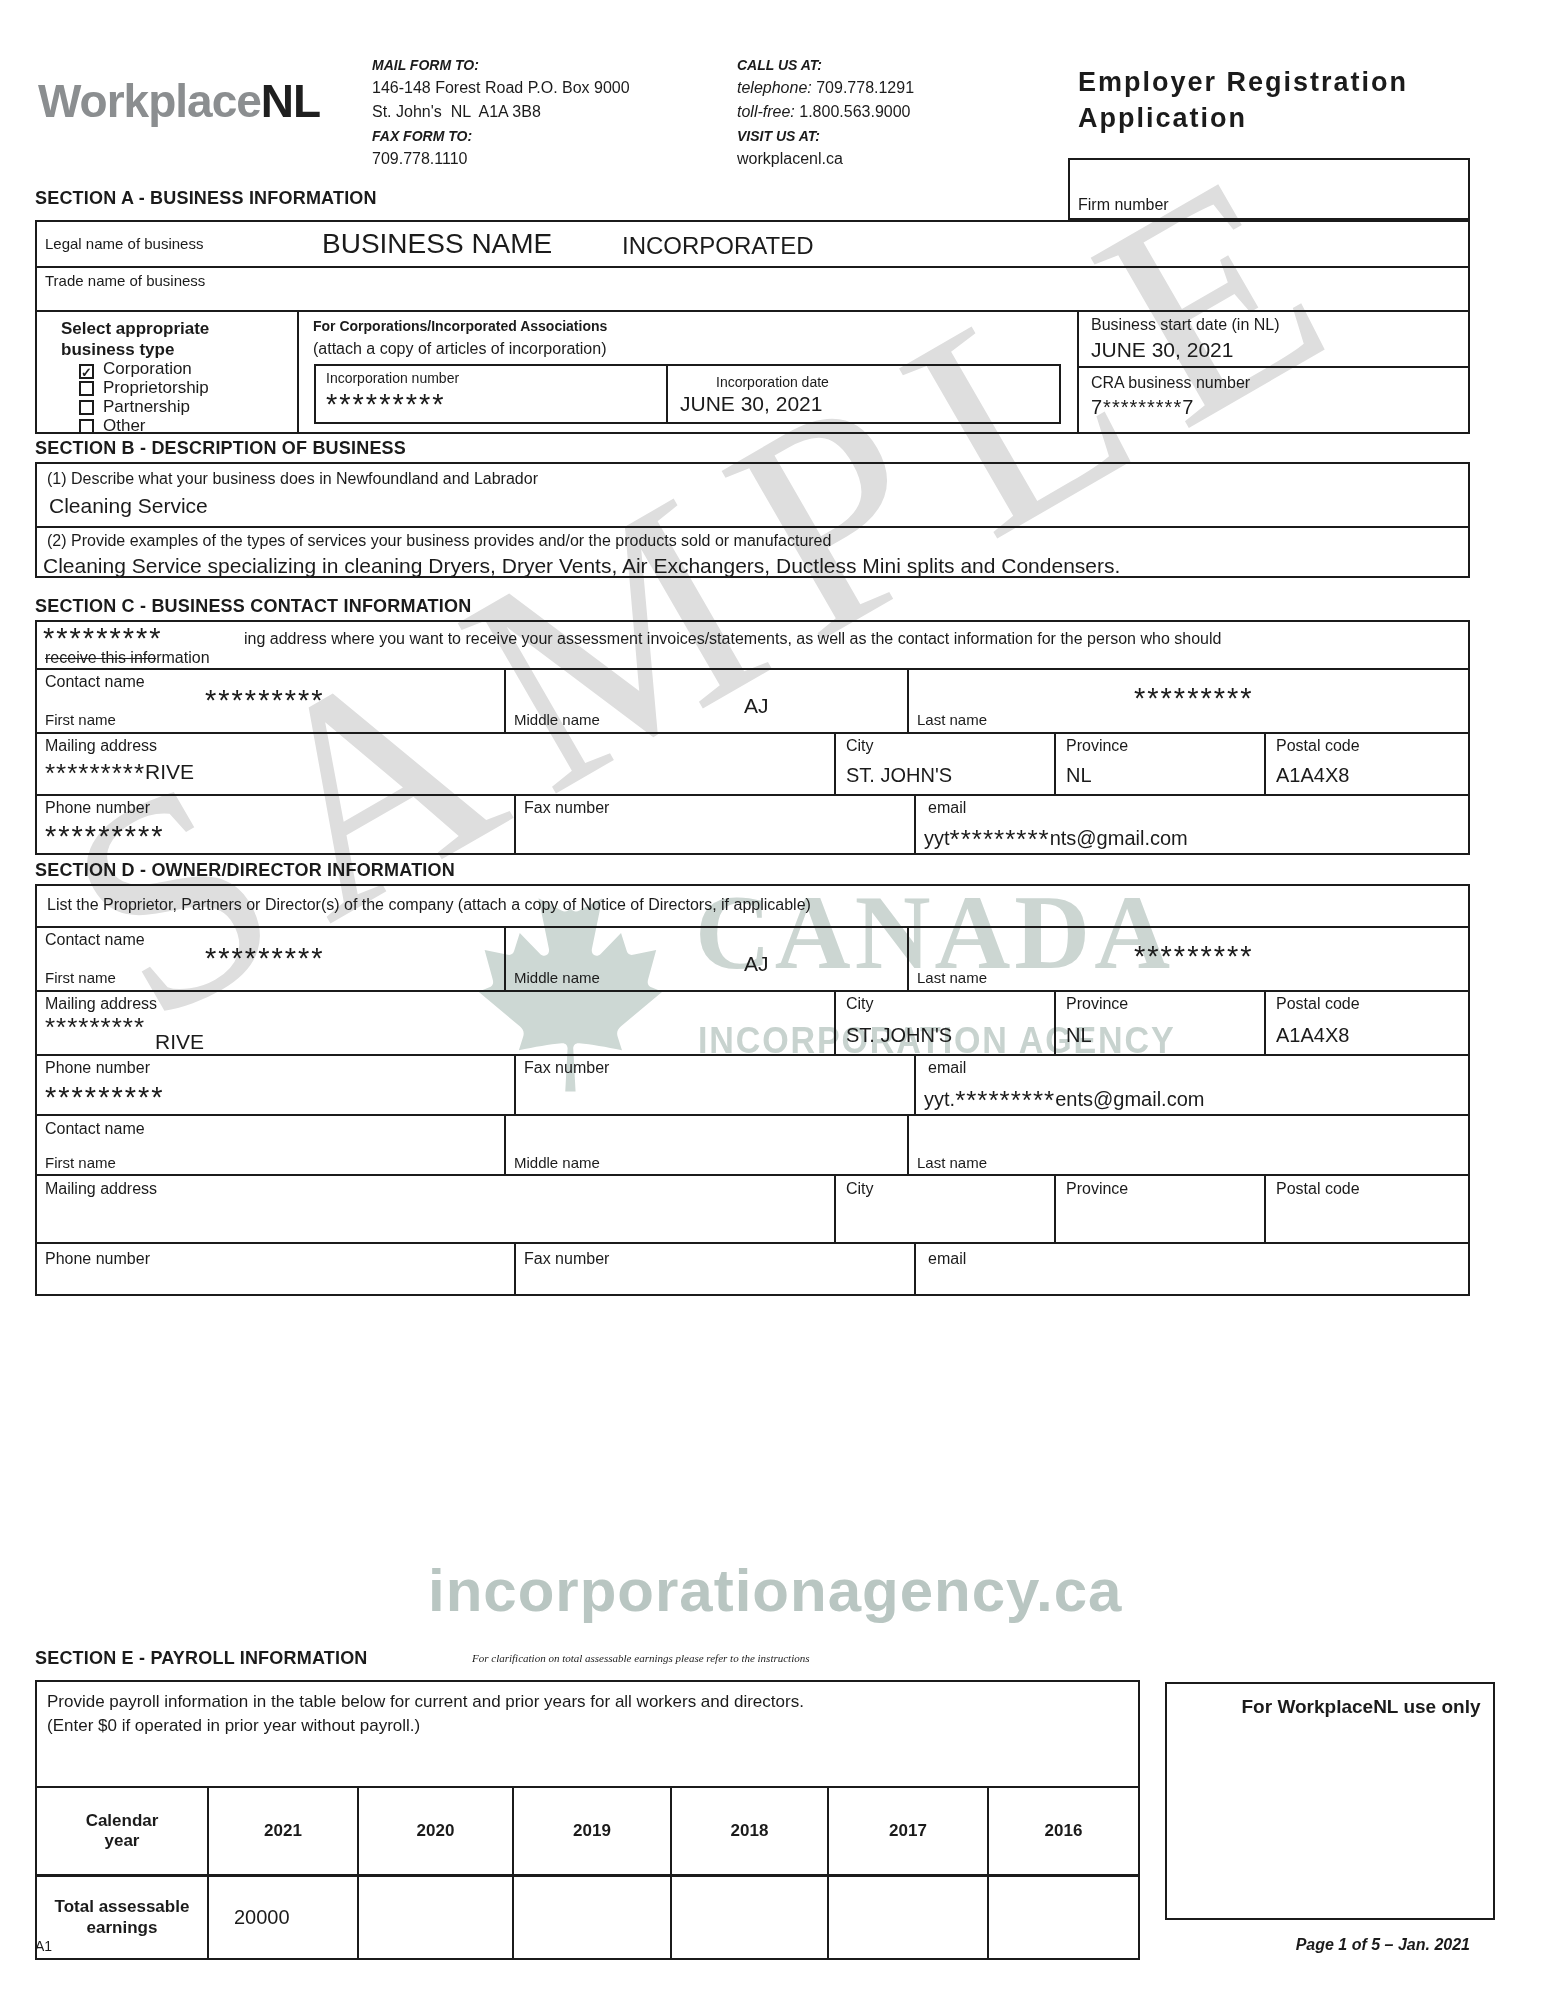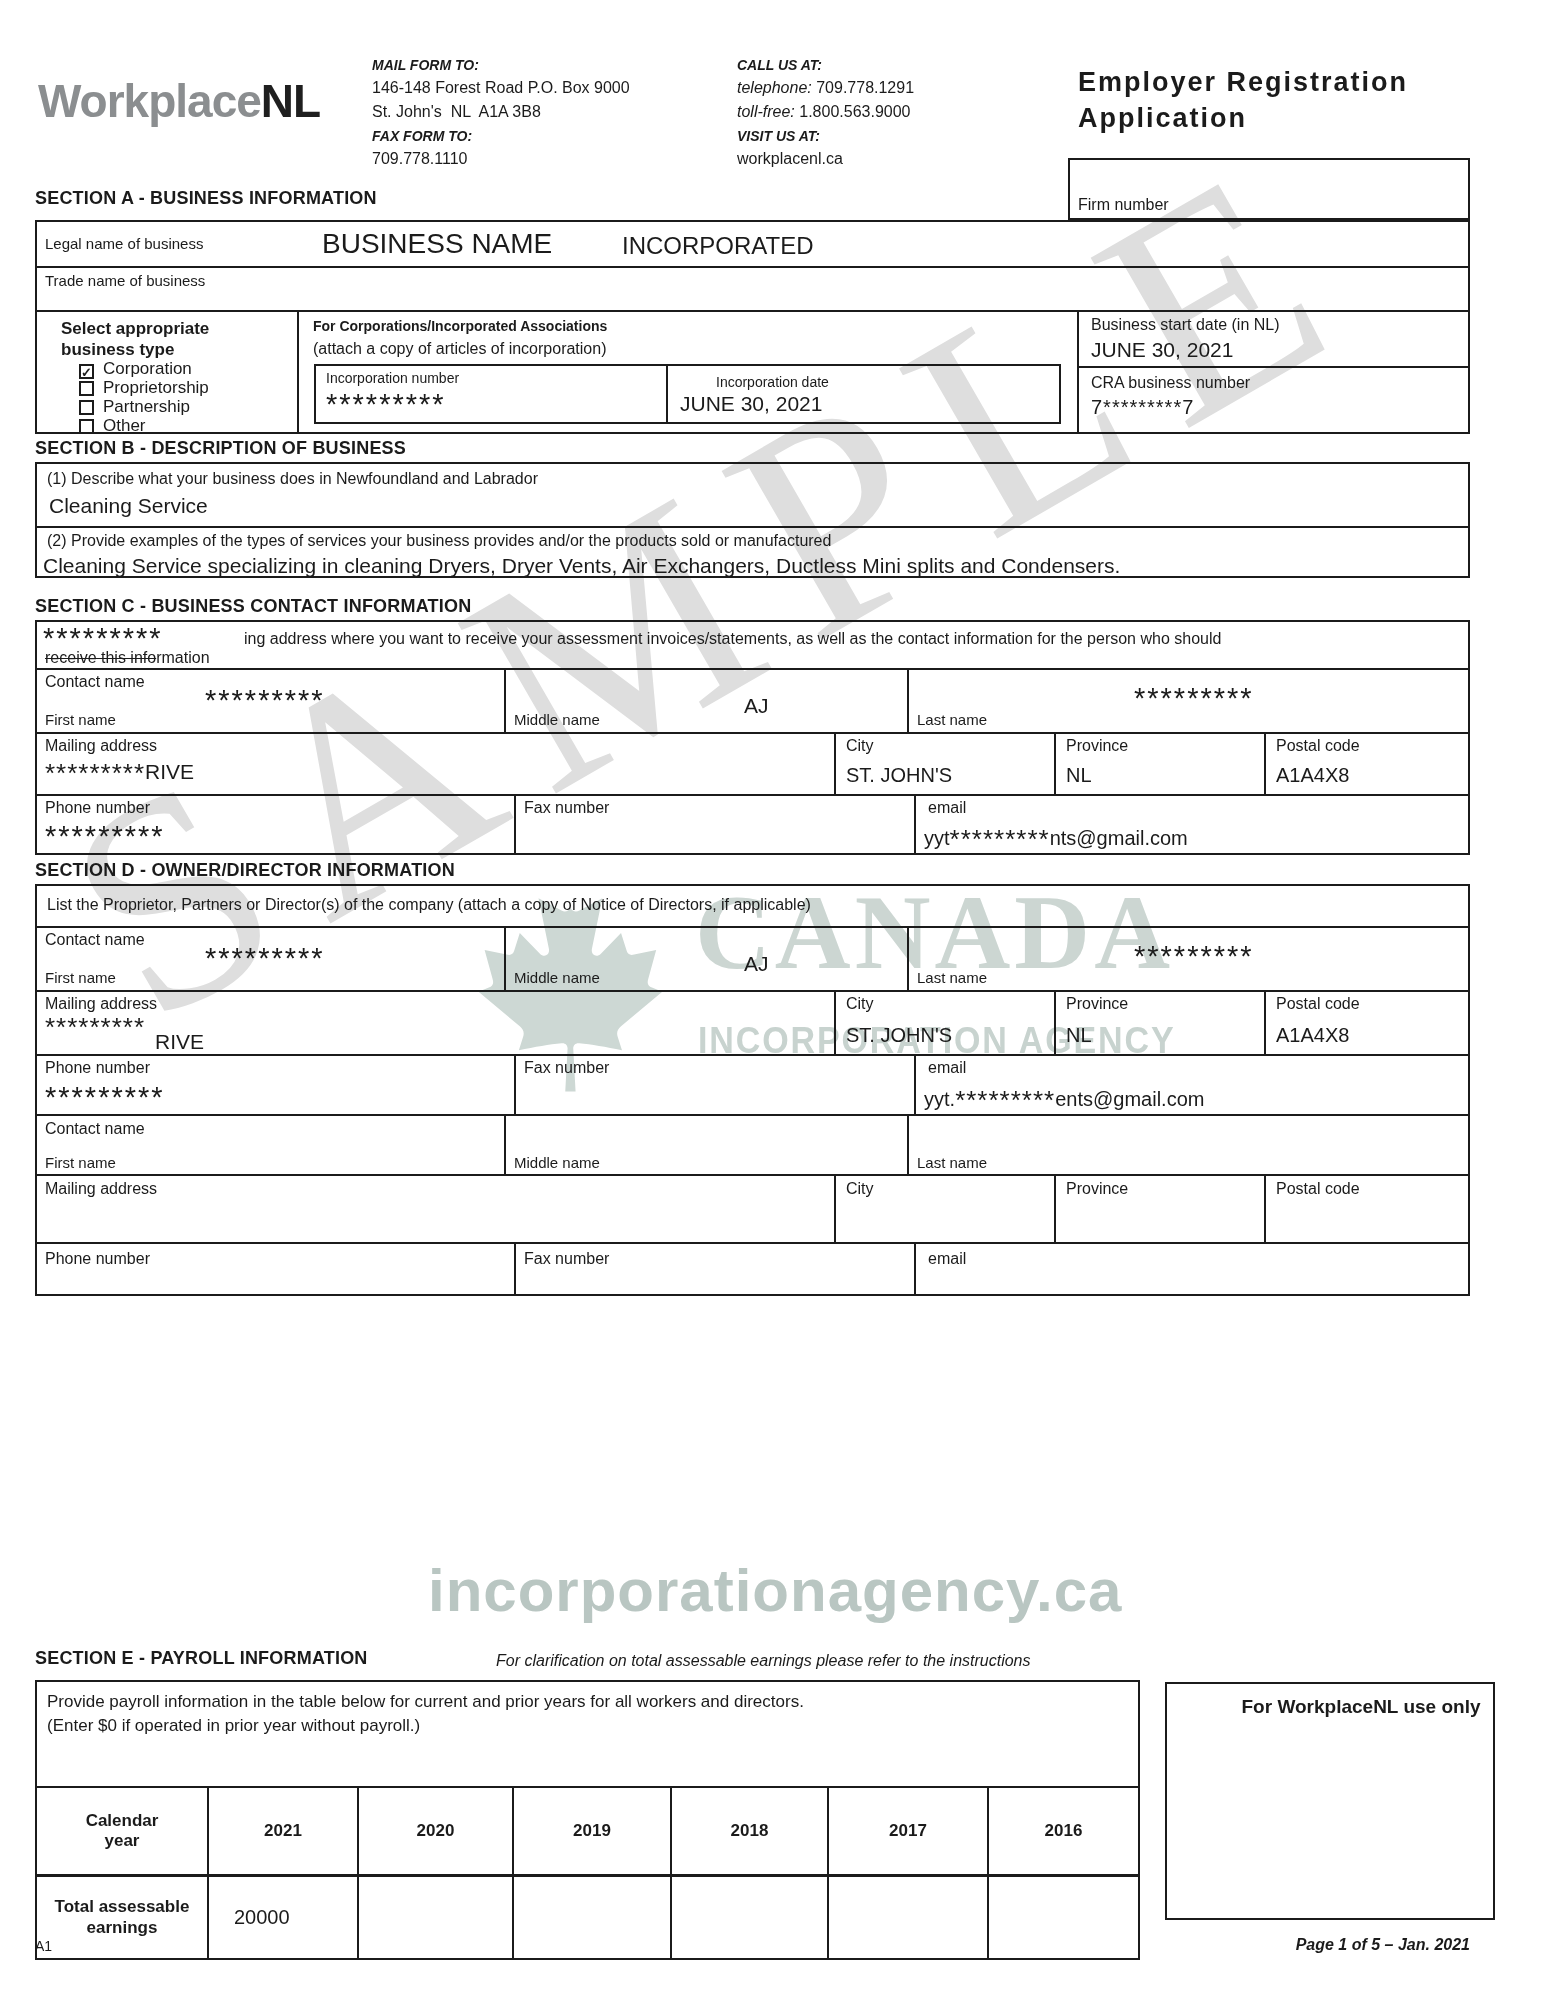--- a/index.html
+++ b/index.html
@@ -268,21 +268,21 @@
     </div>
     <div class="cell bt bl" style="left:477px;top:356px;width:400px;height:52px;">
       <span class="a lbl" style="left:8px;top:6px;">Fax number</span>
     </div>
     <div class="cell bt bl" style="left:877px;top:356px;width:554px;height:52px;">
       <span class="a lbl" style="left:12px;top:6px;">email</span>
     </div>
   </div>
 
   <div class="a sechead" style="left:35px;top:1648px;">SECTION E - PAYROLL INFORMATION</div>
-  <div class="a it" style="left:496px;top:1652px;font-size:16px;">For clarification on total assessable earnings please refer to the instructions</div>
+  <div class="a it" style="left:472px;top:1652px;font-size:11px;font-family:Liberation Serif, serif;">For clarification on total assessable earnings please refer to the instructions</div>
 
   <div class="box" style="left:35px;top:1680px;width:1105px;height:280px;">
     <div class="a lbl" style="left:10px;top:10px;font-size:17px;">Provide payroll information in the table below for current and prior years for all workers and directors.</div>
     <div class="a lbl" style="left:10px;top:34px;font-size:17px;">(Enter $0 if operated in prior year without payroll.)</div>
 
     <div class="cell bt" style="left:0;top:104px;width:1101px;height:88px;">
       <div class="th flexcol hline" style="left:0;width:170px;line-height:1.2;">
         <div>Calendar</div>
           <div>year</div>
       </div>

